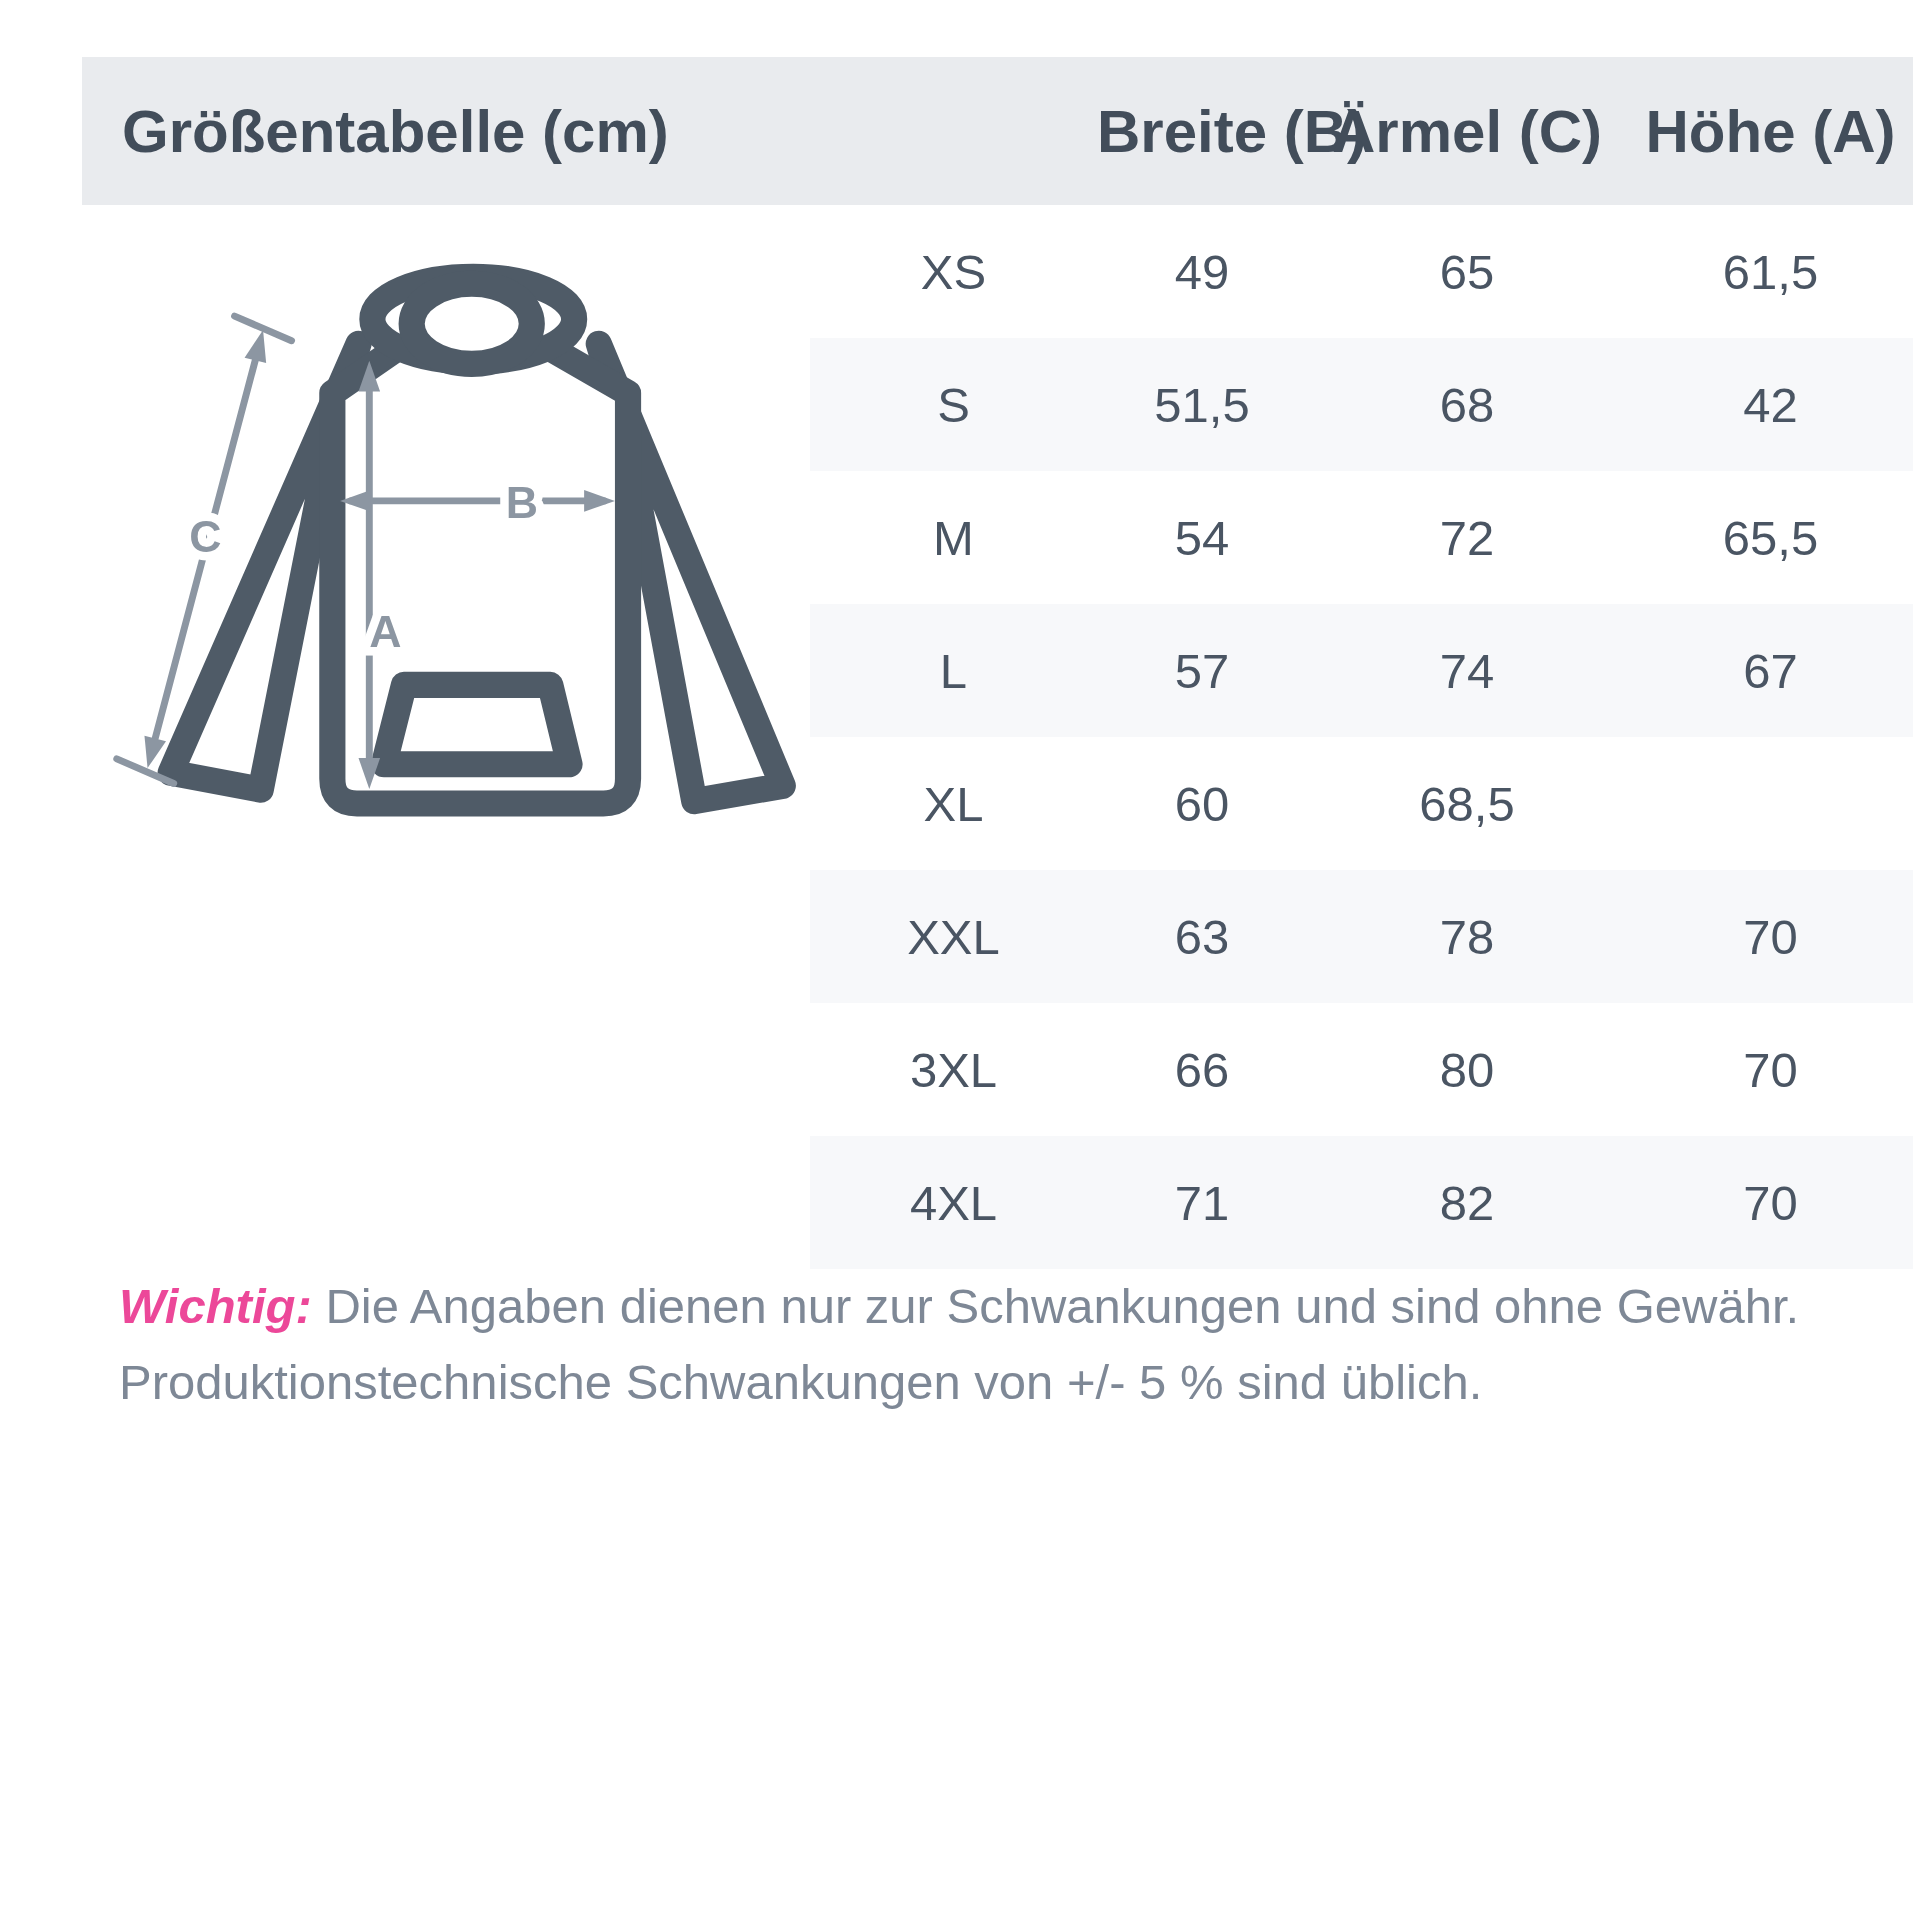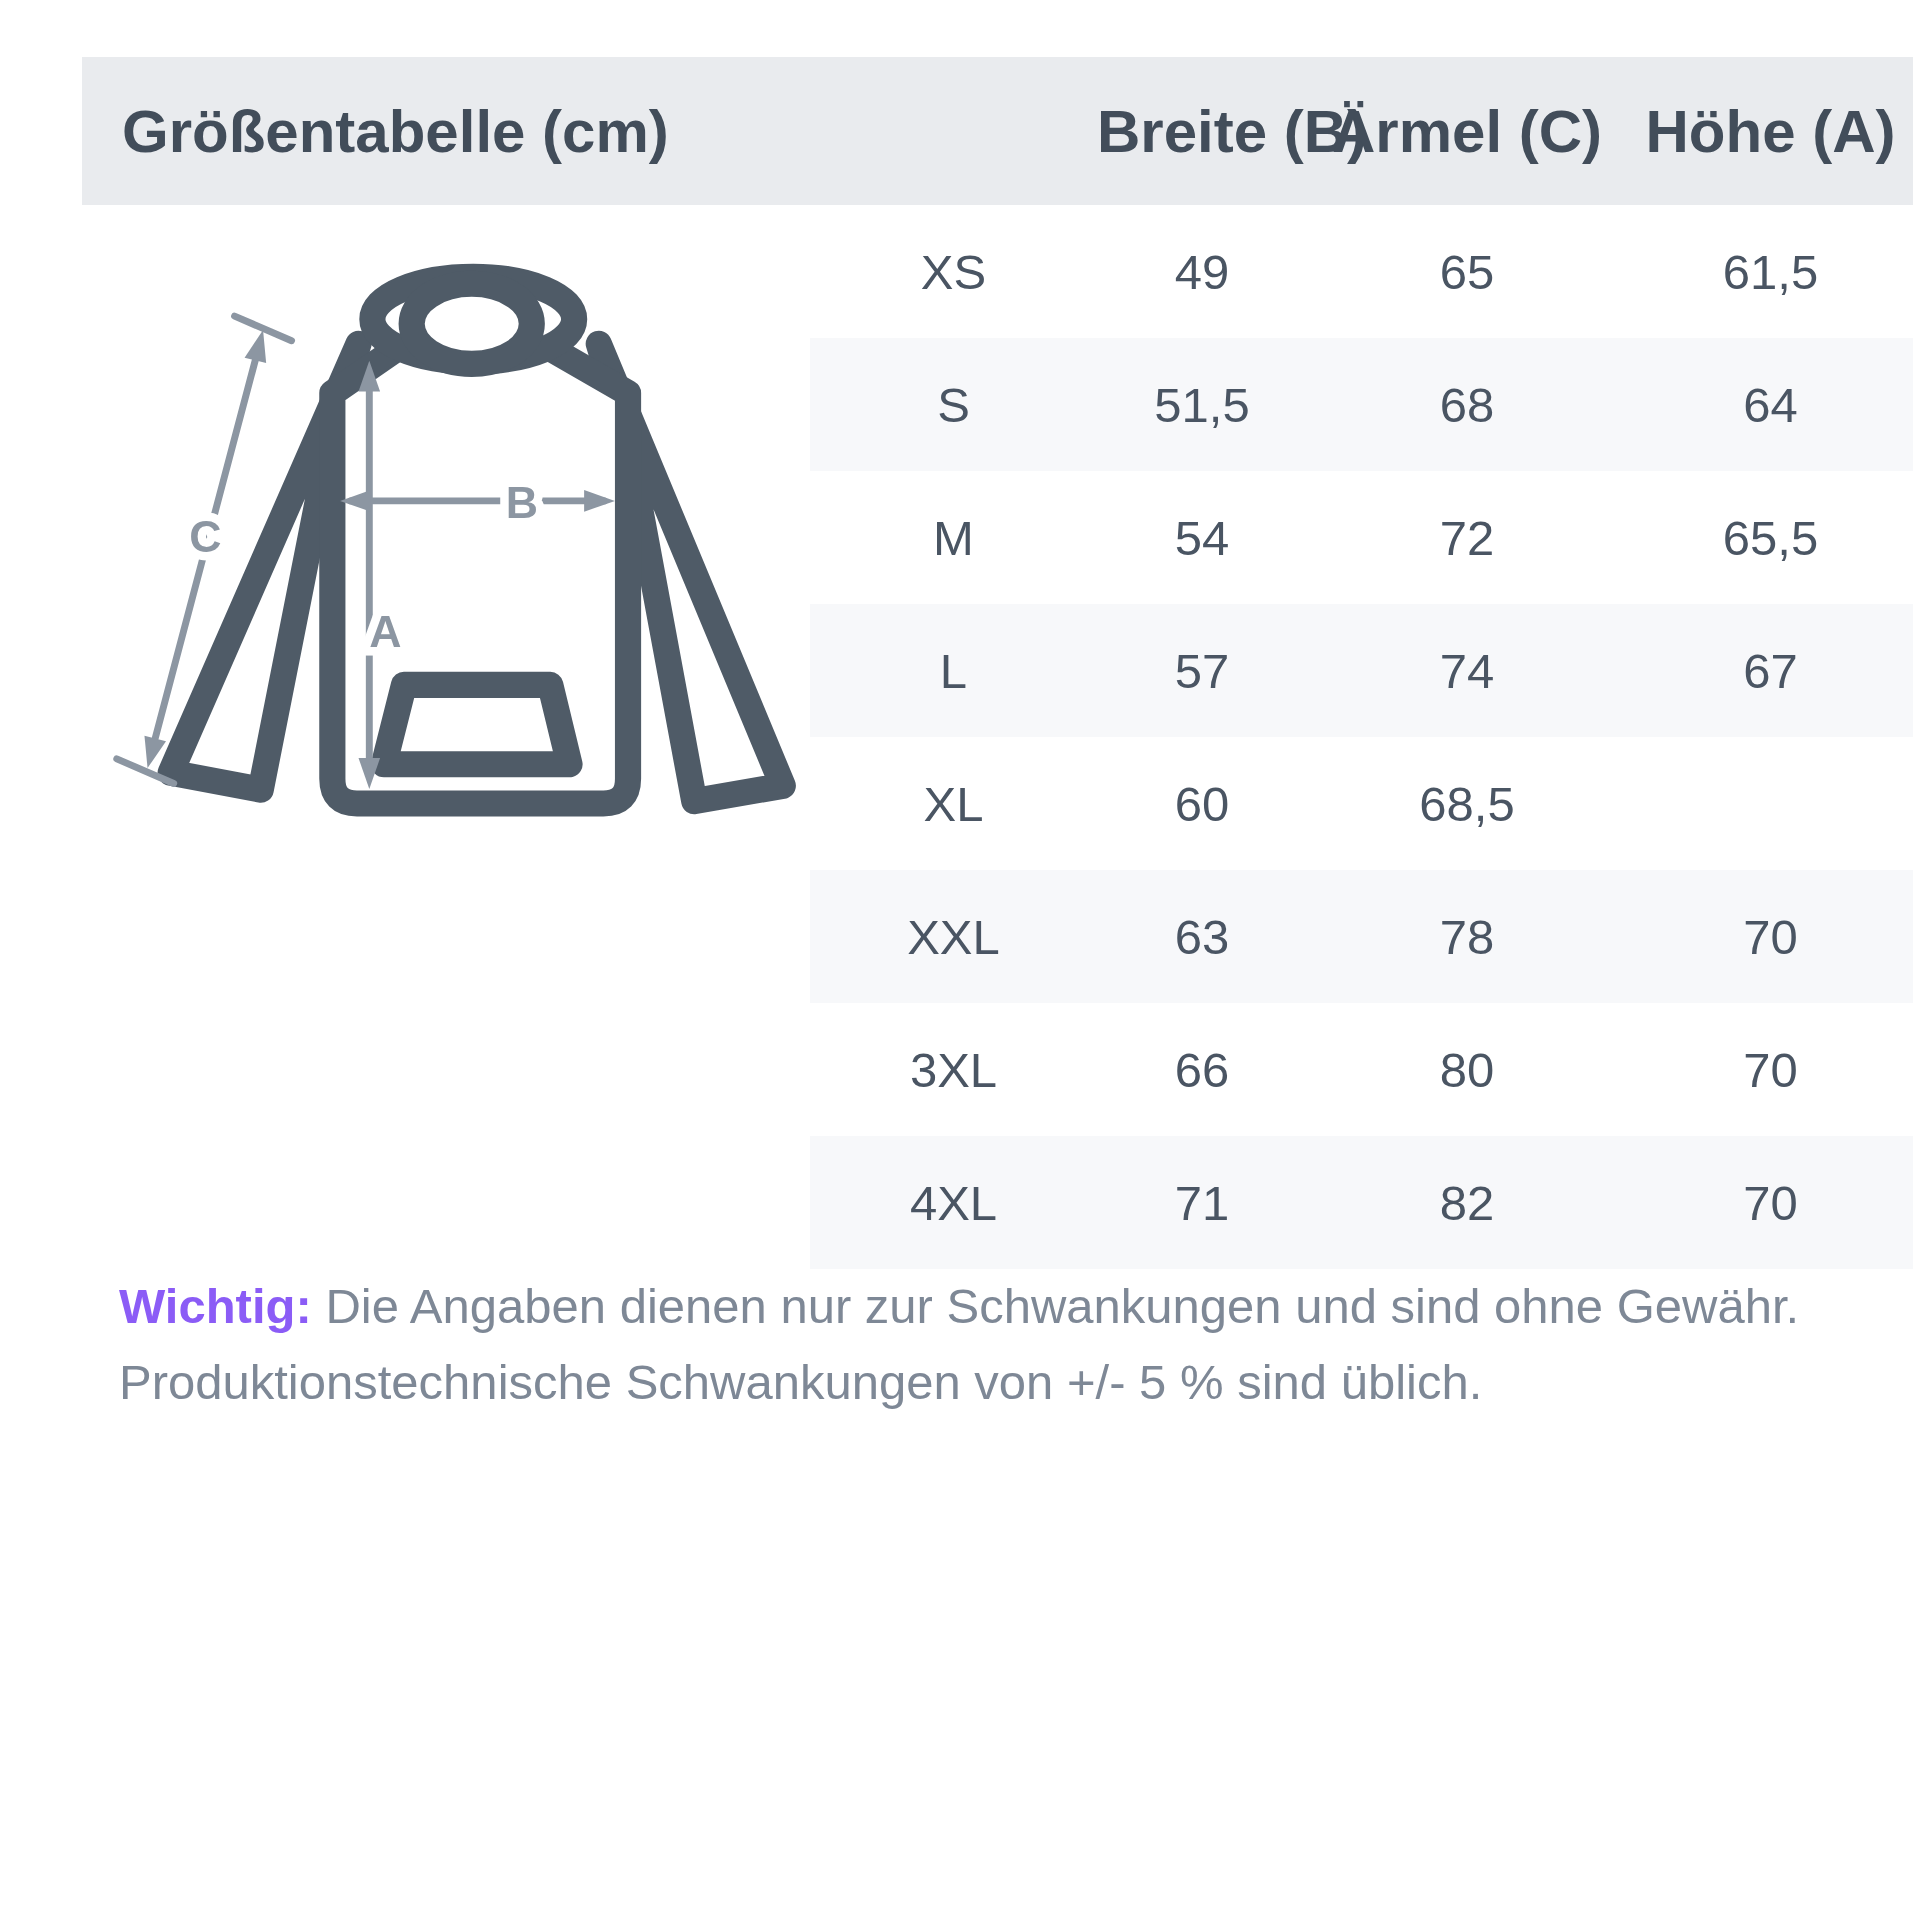--- a/index.html
+++ b/index.html
@@ -30,21 +30,21 @@
   .dk{fill:#ffffff;stroke:#4f5b67;stroke-width:34;stroke-linejoin:round;stroke-linecap:round;}
   .dim{stroke:#8c96a2;stroke-width:9;fill:none;stroke-linecap:round;}
   .ah{fill:#8c96a2;stroke:none;}
   .dim-label{
     font-family:"Liberation Sans",sans-serif;font-size:58px;font-weight:bold;
     fill:#8c96a2;stroke:#ffffff;stroke-width:22;paint-order:stroke;text-anchor:middle;
   }
   
   .note{position:absolute;left:87px;top:1268px;width:1795px;
     font-size:49px;line-height:76px;color:#7e8896;}
-  .note .lbl{font-weight:bold;color:#8b5cf6;}
+  .note .lbl{font-weight:bold;color:#ec4899;font-style:italic;}
 </style>
 </head>
 <body>
 
 <div class="page">
 
   <div class="header-band">
     <div class="hb-title">Größentabelle (cm)</div>
     <div class="hb-col"></div>
     <div class="hb-col">Breite (B)</div>
@@ -93,21 +93,21 @@
   <div class="trow">
         <div>XS</div>
         <div>49</div>
         <div>65</div>
         <div>61,5</div>
       </div>
       <div class="trow striped">
         <div>S</div>
         <div>51,5</div>
         <div>68</div>
-        <div>64</div>
+        <div>42</div>
       </div>
       <div class="trow">
         <div>M</div>
         <div>54</div>
         <div>72</div>
         <div>65,5</div>
       </div>
       <div class="trow striped">
         <div>L</div>
         <div>57</div>

